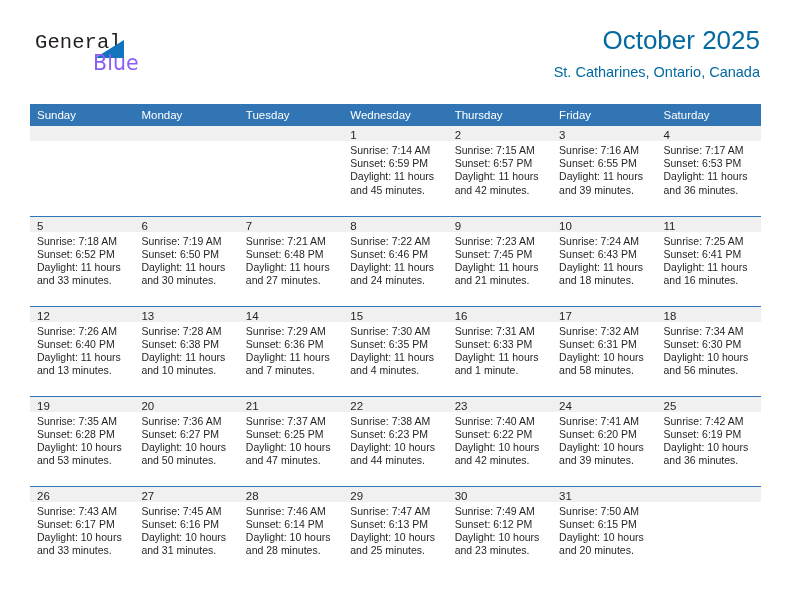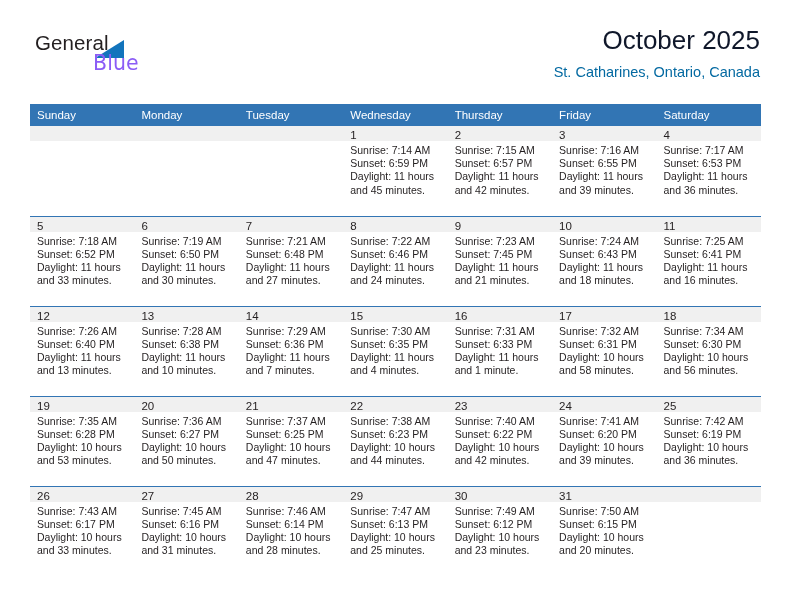--- a/index.html
+++ b/index.html
@@ -38,21 +38,21 @@
     width: 180px;
     height: 52px;
   }
   .logo-general {
     position: absolute;
     left: 0;
     top: 0;
     font-size: 20.5px;
     letter-spacing: 0.1px;
     color: #231f20;
-    font-family: Liberation Sans, sans-serif;
+    font-family: Liberation Mono, monospace;
     font-weight: 400;
     line-height: 22px;
   }
   .logo-blue {
     position: absolute;
     left: 58px;
     top: 20px;
     font-size: 20.5px;
     letter-spacing: 0.1px;
     color: #8b5cf6;
@@ -72,21 +72,21 @@
 
   .title-block {
     position: absolute;
     right: 0;
     top: 0;
     text-align: right;
   }
   .cal-title {
     font-size: 26px;
     font-weight: 400;
-    color: #0f172a;
+    color: #0369a1;
     line-height: 32px;
     white-space: nowrap;
   }
   .cal-subtitle {
     font-size: 14.5px;
     font-weight: 400;
     color: #0369a1;
     line-height: 20px;
     margin-top: 6px;
     white-space: nowrap;

